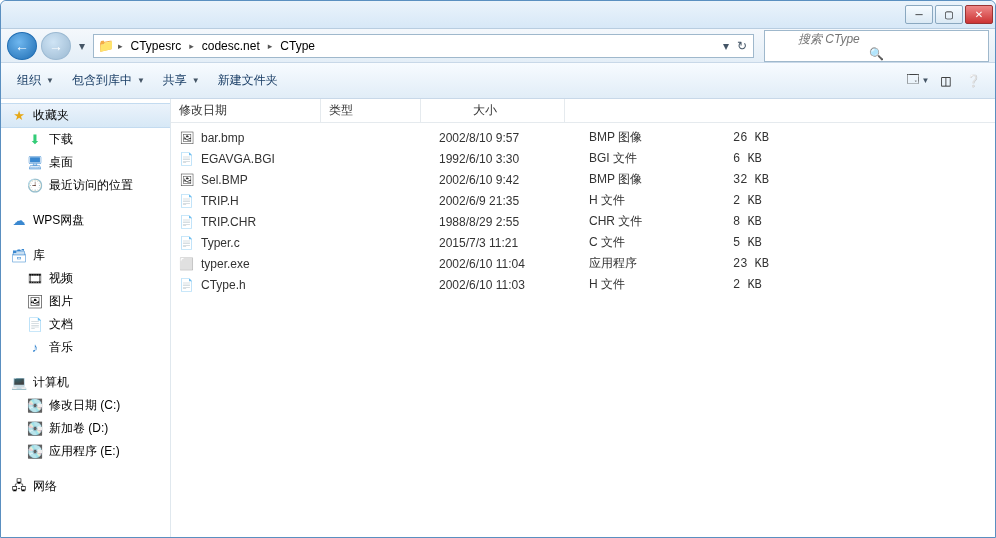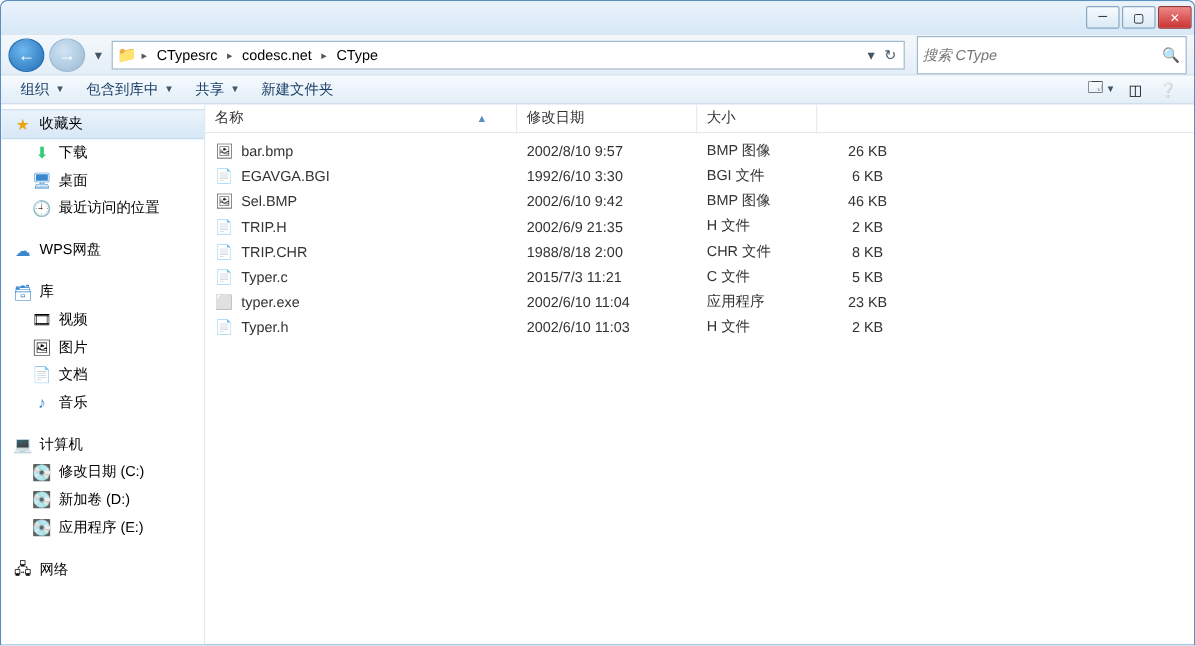--- a/index.html
+++ b/index.html
@@ -9,45 +9,45 @@
   .tbtn { width: 28px; height: 19px; border: 1px solid #8aa8c0; margin-left: 2px; background: linear-gradient(#f6fbff,#dbe9f4); display:flex;align-items:center;justify-content:center;border-radius:2px;font-size:10px;}
   .tbtn.close { background: linear-gradient(#e88,#c33); border-color:#933; color:#fff;}
   .navbar { height: 34px; background: linear-gradient(#f4f8fc,#e4eef7); display: flex; align-items: center; padding: 2px 6px; border-bottom: 1px solid #c8d8e8; gap:4px;}
   .navbtn { width: 30px; height: 28px; border-radius: 50%; background: radial-gradient(circle at 40% 35%, #6fb7ef, #1f6db3); border:1px solid #1f6db3; display:flex;align-items:center;justify-content:center;color:#fff;font-size:14px;}
   .navbtn.fwd { background: radial-gradient(circle at 40% 35%, #cfe4f5, #9bb9d2); border-color:#9bb9d2;}
   .navdrop{width:14px;height:28px;display:flex;align-items:center;justify-content:center;color:#456;}
   .addrbar { flex:1; height:24px; background:#fff; border:1px solid #9fb8cc; display:flex; align-items:center; padding:0 2px; }
   .addrseg { display:flex; align-items:center; padding:0 6px; height:16px;}
   .addrarrow{color:#555;padding:0 2px;font-size:9px;}
   .addr-refresh{display:flex;align-items:center;gap:2px;padding:0 4px;color:#456;}
-  .searchbox{width:225px;height:32px;border:1px solid #9fb8cc;margin-left:6px;display:flex;align-items:center;background:#fff;padding:0 4px;}
+  .searchbox{width:225px;height:32px;border:1px solid #9fb8cc;margin-left:6px;display:flex;align-items:center;background:#fff;padding:0 4px;flex-direction:column;}
   .searchbox input{border:none;outline:none;flex:1;font-size:12px;color:#888;font-style:italic;}
-  .toolbar { height: 24px; background: linear-gradient(#f7fbff,#e1edf7); display:flex;align-items:center;padding:0 8px;border-bottom:1px solid #c8d8e8;gap:2px;}
+  .toolbar { height: 36px; background: linear-gradient(#f7fbff,#e1edf7); display:flex;align-items:center;padding:0 8px;border-bottom:1px solid #c8d8e8;gap:2px;}
   .toolitem{display:flex;align-items:center;padding:3px 8px;border-radius:2px;gap:3px;color:#1a3e66;}
   .tooldrop{font-size:8px;color:#456;margin-left:2px;}
   .toolspacer{flex:1;}
   .toolicon{width:26px;height:22px;display:flex;align-items:center;justify-content:center;border:1px solid transparent;border-radius:2px;}
   .main{flex:1;display:flex;overflow:hidden;}
   .sidebar{width:170px;background:#fff;border-right:1px solid #e0e8ee;padding:4px 0;overflow-y:auto;}
   .sgroup{margin-bottom:12px;}
   .sheader{display:flex;align-items:center;padding:3px 10px;gap:6px;}
   .sitem{display:flex;align-items:center;padding:3px 10px 3px 26px;gap:6px;}
   .sheader.active,.sitem.active{background:linear-gradient(#ebf3fb,#d7e8f6);border-top:1px solid #c3dbf0;border-bottom:1px solid #c3dbf0;}
   .sicon{width:16px;height:16px;display:flex;align-items:center;justify-content:center;font-size:13px;}
   .filepane{flex:1;overflow:auto;}
   .fileheader{display:flex;height:24px;border-bottom:1px solid #e5eaee;color:#333;}
   .fhcol{display:flex;align-items:center;padding:0 8px;border-right:1px solid #e5eaee;}
   .fhcol .sorticon{font-size:9px;color:#5a8fc0;margin-left:auto;margin-right:16px;}
   .filelist{padding-top:4px;}
   .frow{display:flex;height:21px;align-items:center;}
   .fcol{padding:0 8px;white-space:nowrap;overflow:hidden;text-overflow:ellipsis;color:#333;}
   .fcol.name{display:flex;align-items:center;gap:6px;}
-  .fcol.size{text-align:center;padding-right:24px;}
+  .fcol.size{text-align:left;padding-right:24px;font-family:Liberation Mono, monospace;}
   .ficon{width:16px;height:16px;display:inline-flex;align-items:center;justify-content:center;font-size:12px;flex-shrink:0;}
-  .col-name{width:260px;} .col-date{width:150px;} .col-type{width:100px;} .col-size{width:100px;}
+  .col-name{width:260px;} .col-date{width:150px;} .col-type{width:100px;} .col-size{width:100px;margin-left:44px;}
 </style>
 </head>
 <body>
 
 <div class="window">
 
   <div class="titlebar">
     <div class="tbtn">
         <span>─</span>
       </div>
@@ -188,26 +188,25 @@
       <div class="sgroup">
         <div class="sheader">
             <span class="sicon">🖧</span>
             <span>网络</span>
           </div>
       </div>
     </div>
 
     <div class="filepane">
       <div class="fileheader">
-        <div class="fhcol col-name">
-            <span>名称</span>
-            <span class="sorticon">▲</span>
-          </div>
         <div class="fhcol col-date">
             <span>修改日期</span>
+          </div>
+        <div class="fhcol col-type">
+            <span>类型</span>
           </div>
         <div class="fhcol col-size">
             <span>大小</span>
           </div>
       </div>
       <div class="filelist" id="filelist">
           <div class="frow">
             <div class="fcol name col-name">
               <span class="ficon">🖼</span>
               <span>bar.bmp</span>
@@ -225,37 +224,37 @@
             <div class="fcol col-type">BGI 文件</div>
             <div class="fcol size col-size">6 KB</div>
           </div>
           <div class="frow">
             <div class="fcol name col-name">
               <span class="ficon">🖼</span>
               <span>Sel.BMP</span>
             </div>
             <div class="fcol col-date">2002/6/10 9:42</div>
             <div class="fcol col-type">BMP 图像</div>
-            <div class="fcol size col-size">46 KB</div>
+            <div class="fcol size col-size">32 KB</div>
           </div>
           <div class="frow">
             <div class="fcol name col-name">
               <span class="ficon">📄</span>
               <span>TRIP.H</span>
             </div>
             <div class="fcol col-date">2002/6/9 21:35</div>
             <div class="fcol col-type">H 文件</div>
             <div class="fcol size col-size">2 KB</div>
           </div>
           <div class="frow">
             <div class="fcol name col-name">
               <span class="ficon">📄</span>
               <span>TRIP.CHR</span>
             </div>
-            <div class="fcol col-date">1988/8/18 2:00</div>
+            <div class="fcol col-date">1988/8/29 2:55</div>
             <div class="fcol col-type">CHR 文件</div>
             <div class="fcol size col-size">8 KB</div>
           </div>
           <div class="frow">
             <div class="fcol name col-name">
               <span class="ficon">📄</span>
               <span>Typer.c</span>
             </div>
             <div class="fcol col-date">2015/7/3 11:21</div>
             <div class="fcol col-type">C 文件</div>
@@ -266,21 +265,21 @@
               <span class="ficon">⬜</span>
               <span>typer.exe</span>
             </div>
             <div class="fcol col-date">2002/6/10 11:04</div>
             <div class="fcol col-type">应用程序</div>
             <div class="fcol size col-size">23 KB</div>
           </div>
           <div class="frow">
             <div class="fcol name col-name">
               <span class="ficon">📄</span>
-              <span>Typer.h</span>
+              <span>CType.h</span>
             </div>
             <div class="fcol col-date">2002/6/10 11:03</div>
             <div class="fcol col-type">H 文件</div>
             <div class="fcol size col-size">2 KB</div>
           </div>
         </div>
     </div>
   </div>
 </div>
 

